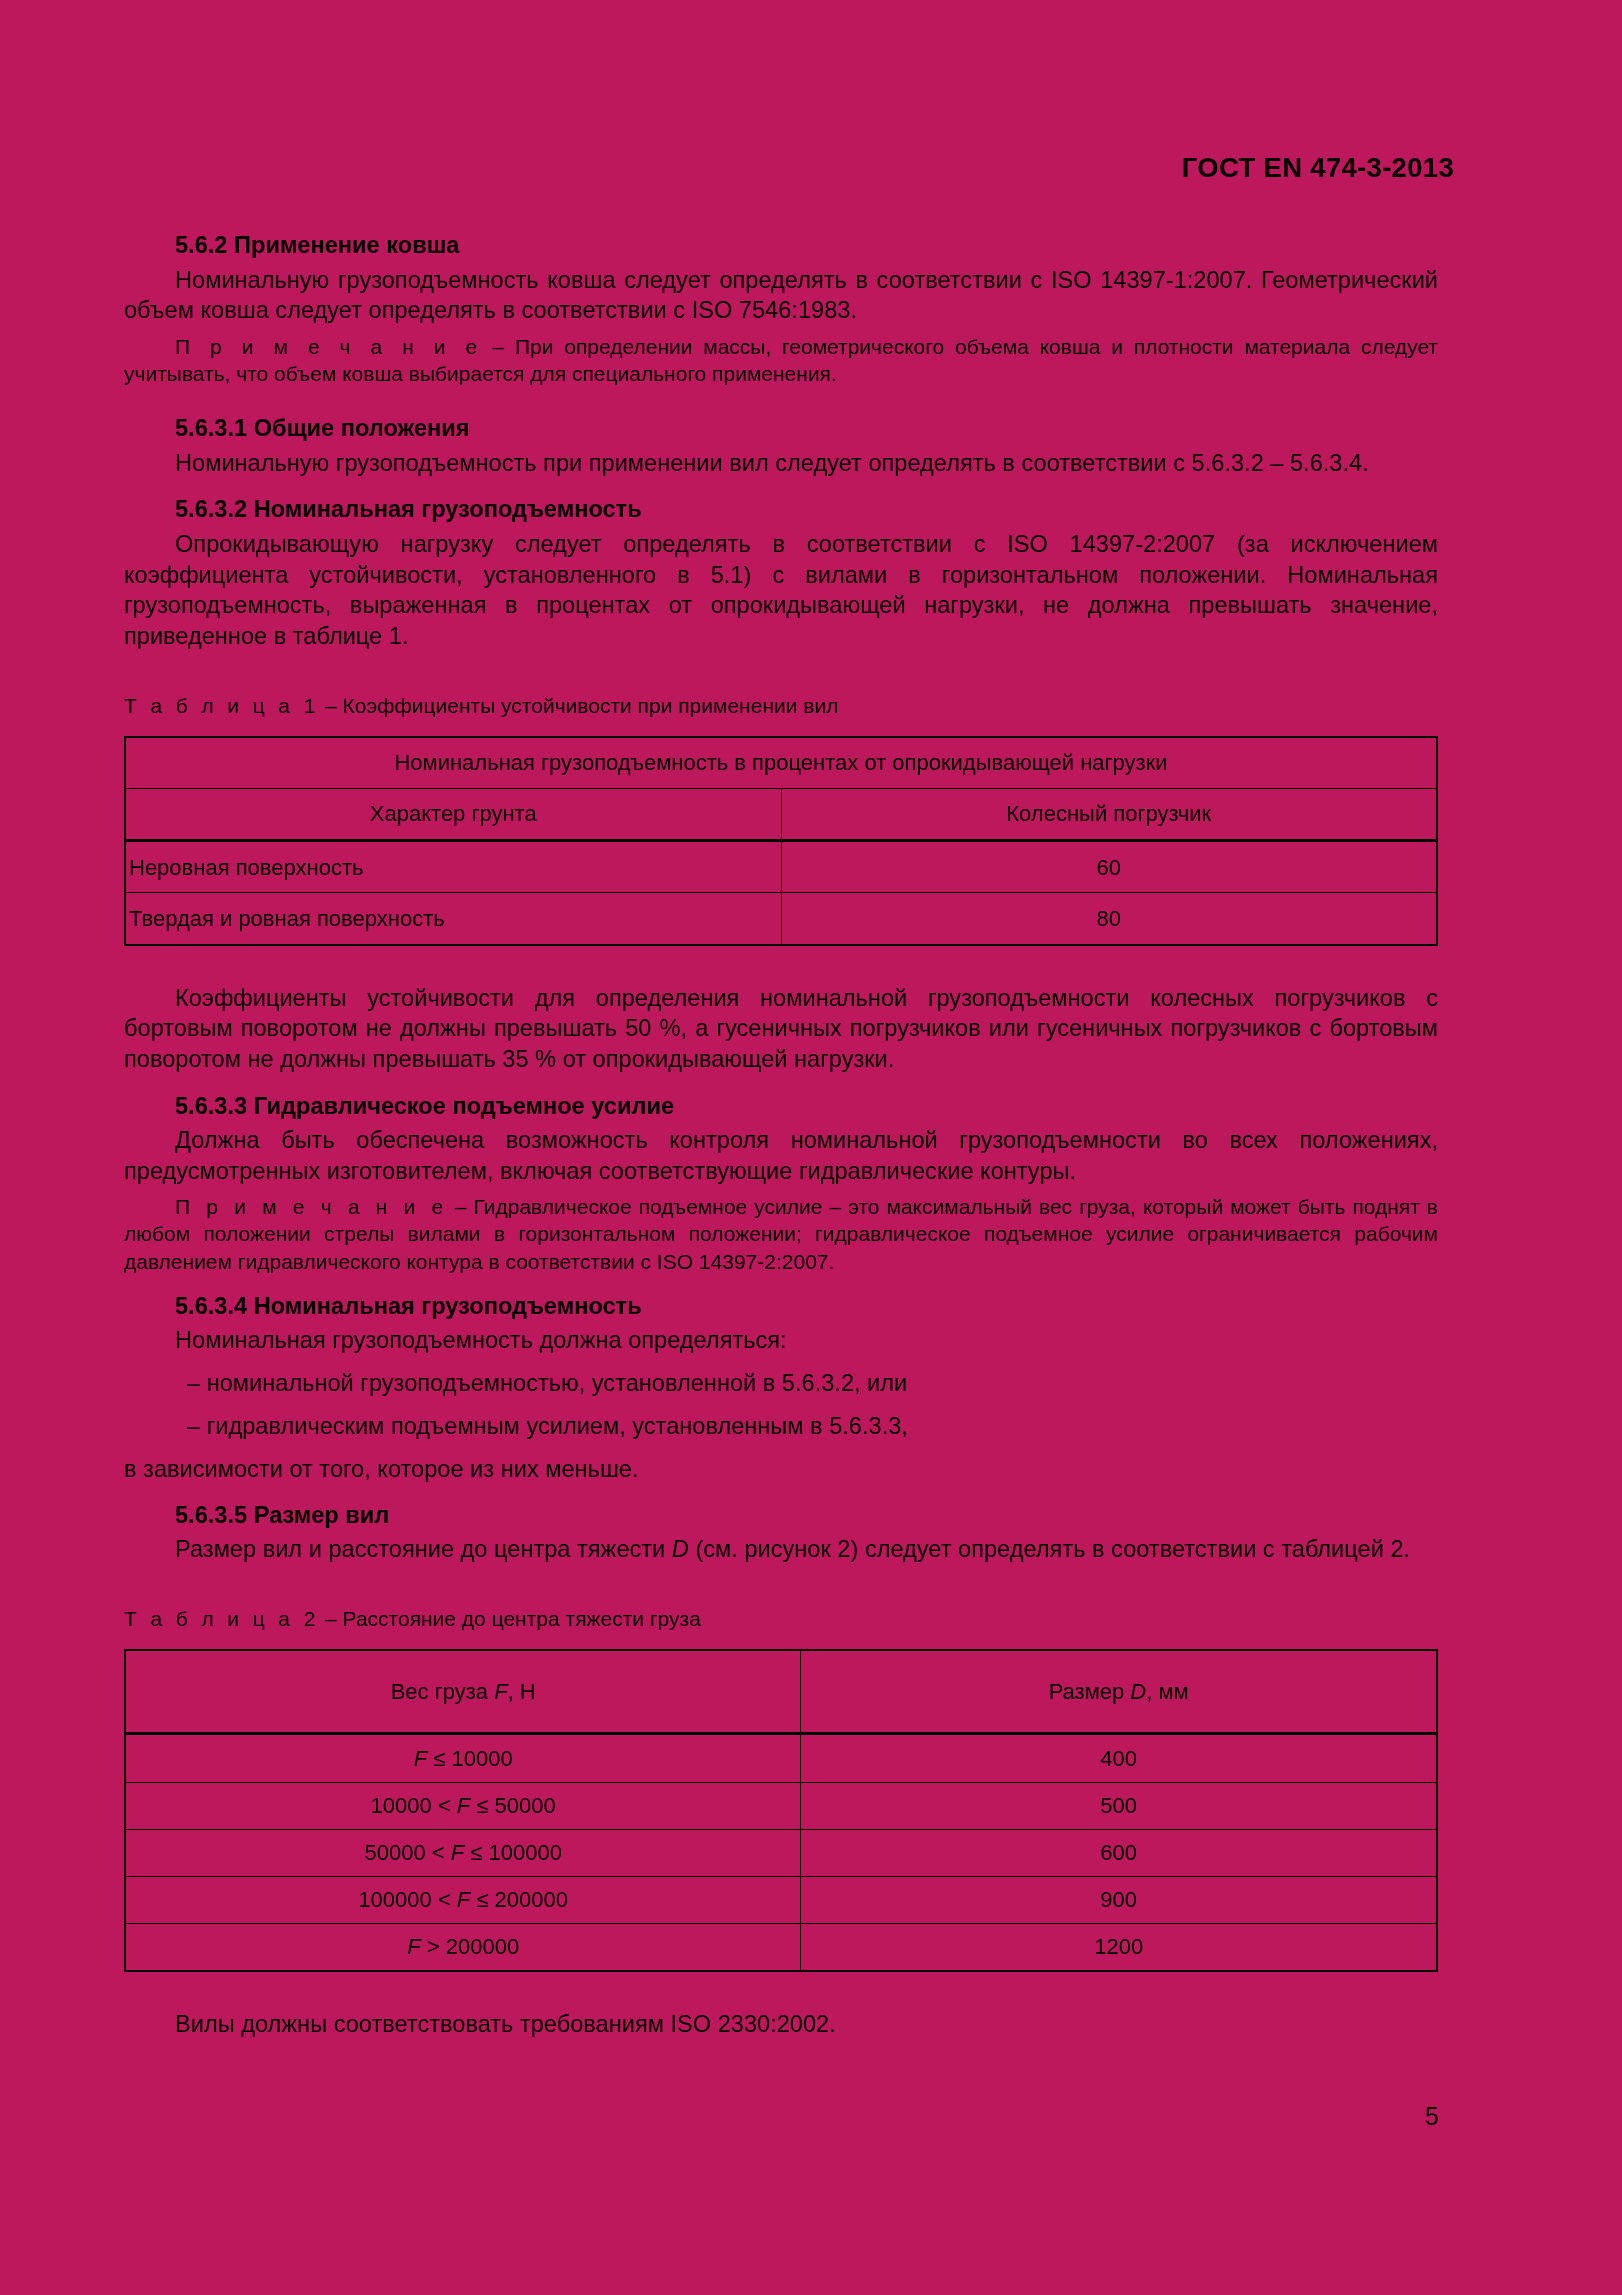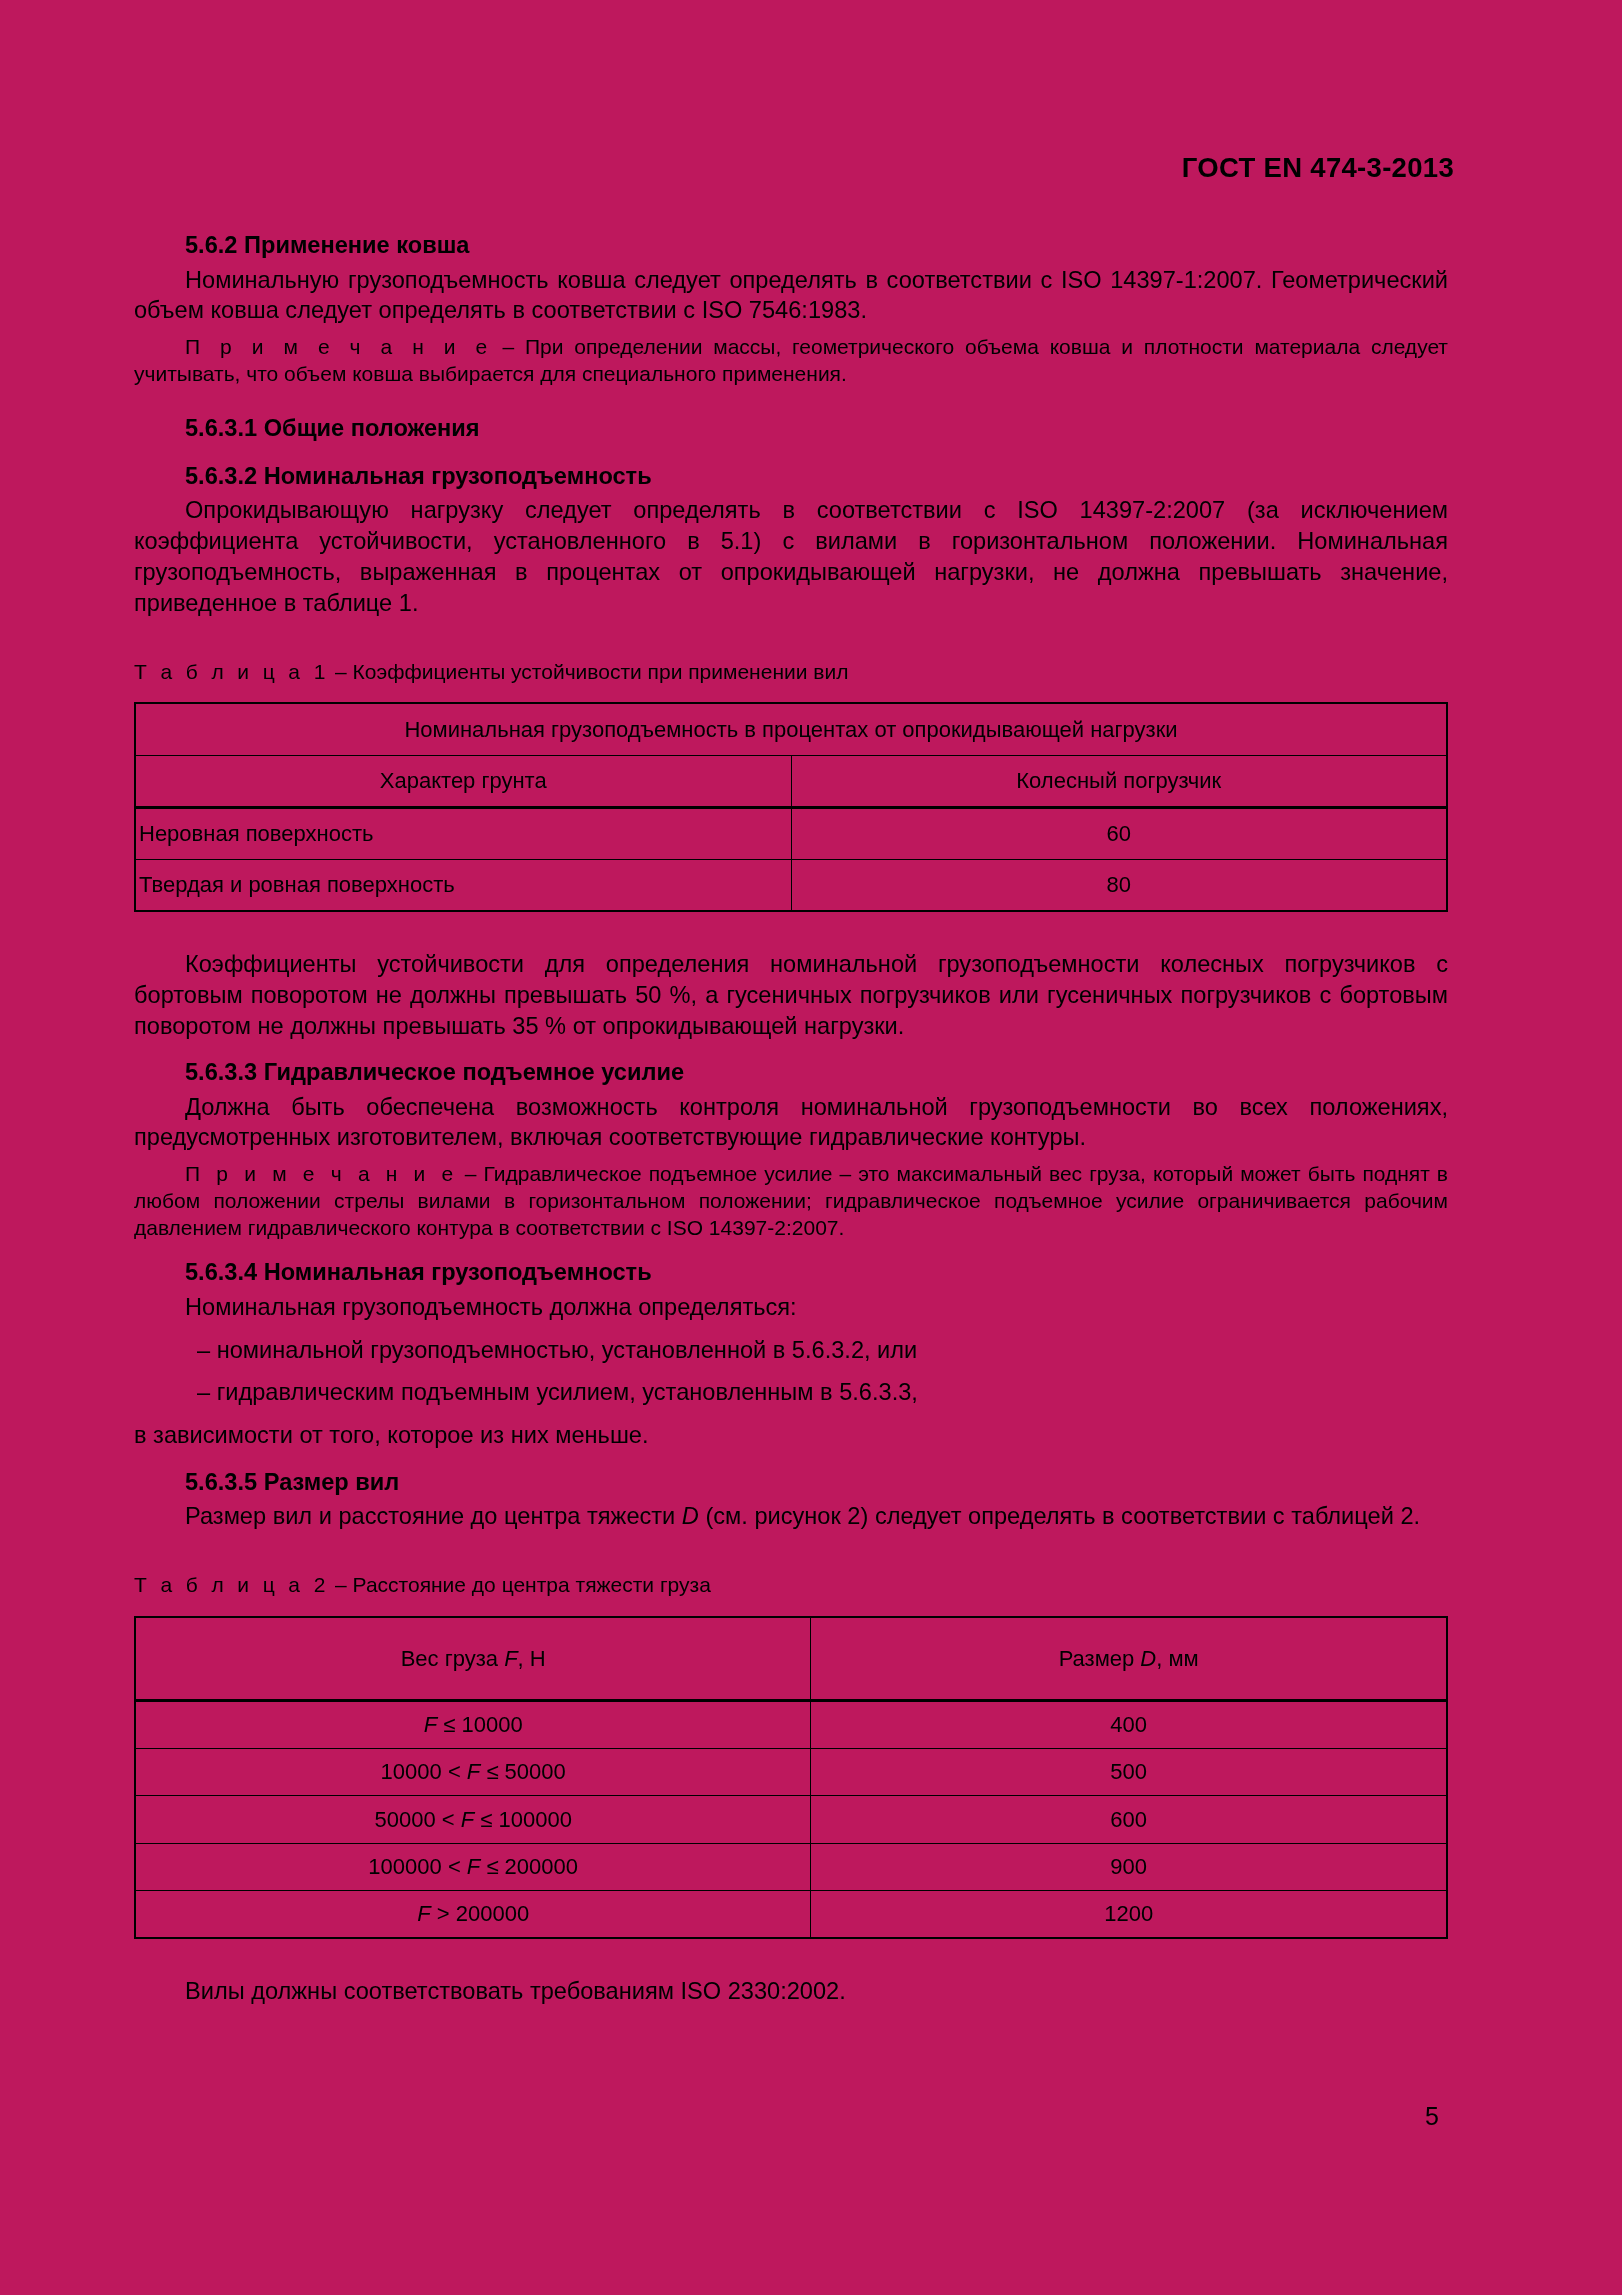--- a/index.html
+++ b/index.html
@@ -28,21 +28,21 @@
     right: 169px;
     font-size: 27.5px;
     font-weight: bold;
     letter-spacing: 0.3px;
     white-space: nowrap;
   }
 
   
   .content {
     position: absolute;
-    left: 134px;
+    left: 124px;
     top: 230px;
     width: 1314px;
   }
 
   .h4 {
     font-size: 23.6px;
     font-weight: bold;
     margin: 0 0 3.9px 0;
     padding-left: 51px;
     line-height: 1.30;
@@ -141,20 +141,21 @@
   <div class="content">
 
     <div class="h4">5.6.2 Применение ковша</div>
     <p class="body">Номинальную грузоподъемность ковша следует определять в соответствии с ISO 14397-1:2007. Геометрический объем ковша следует определять в соответствии с ISO 7546:1983.</p>
     <p class="note"><span class="sp-word">П р и м е ч а н и е</span><span> – При определении массы, геометрического объема ковша и плотности материала следует учитывать, что объем ковша выбирается для специального применения.</span></p>
 
     <div class="gap-sm"></div>
 
 
     <div class="h4 tight">5.6.3.1 Общие положения</div>
+    <p class="body">Номинальную грузоподъемность при применении вил следует определять в соответствии с 5.6.3.2 – 5.6.3.4.</p>
 
     <div class="gap-sm"></div>
 
     <div class="h4">5.6.3.2 Номинальная грузоподъемность</div>
     <p class="body">Опрокидывающую нагрузку следует определять в соответствии с ISO 14397-2:2007 (за исключением коэффициента устойчивости, установленного в 5.1) с вилами в горизонтальном положении. Номинальная грузоподъемность, выраженная в процентах от опрокидывающей нагрузки, не должна превышать значение, приведенное в таблице 1.</p>
 
     <div class="gap-lg"></div>
 
     <div class="table-caption"><span class="cap-label">Т а б л и ц а  1</span><span> – Коэффициенты устойчивости при применении вил</span></div>
 

